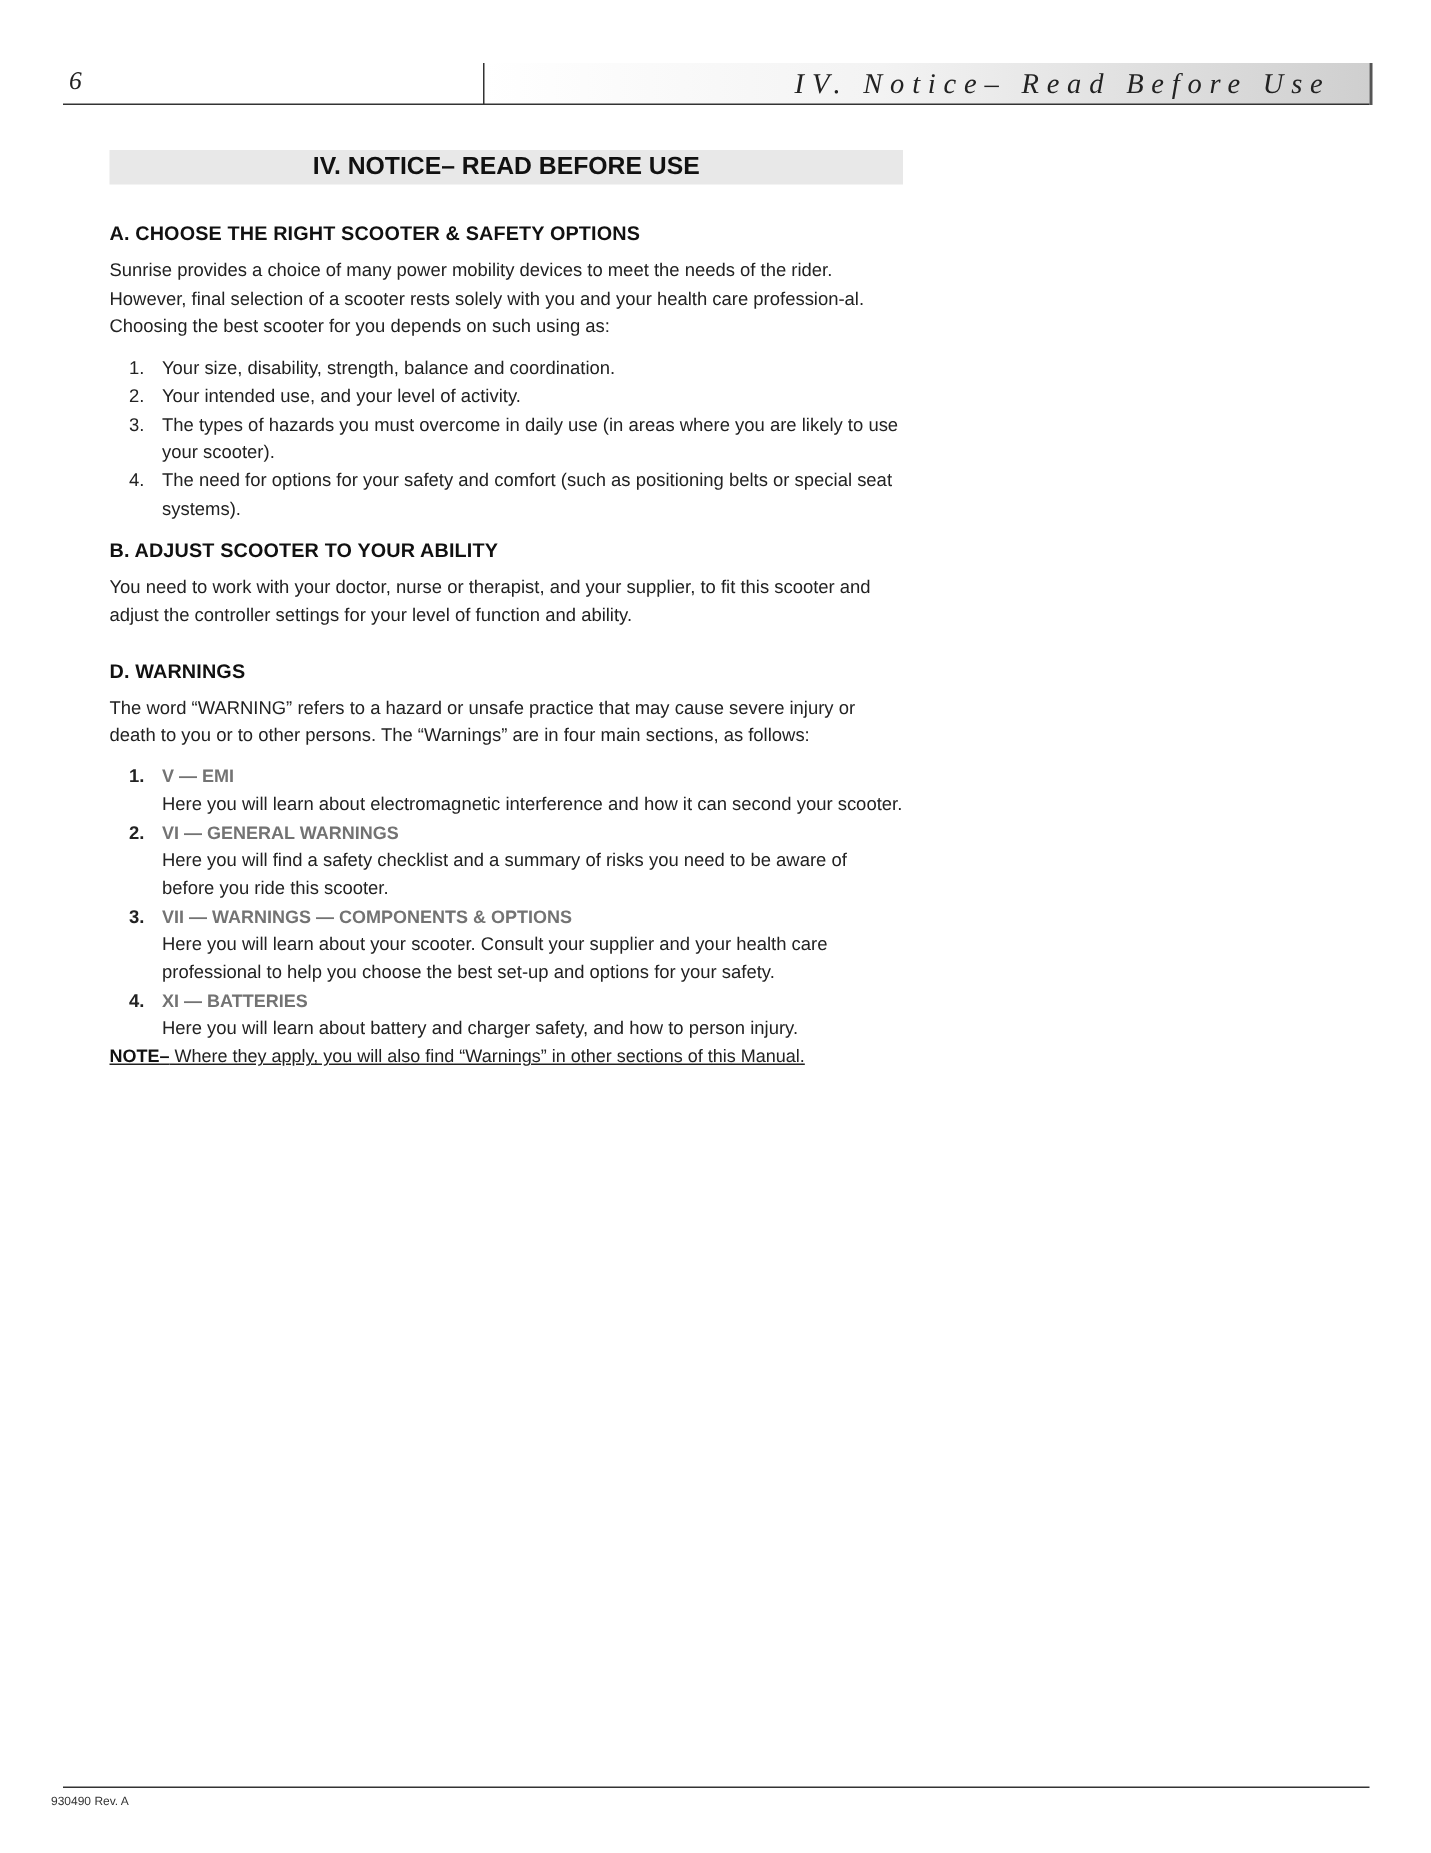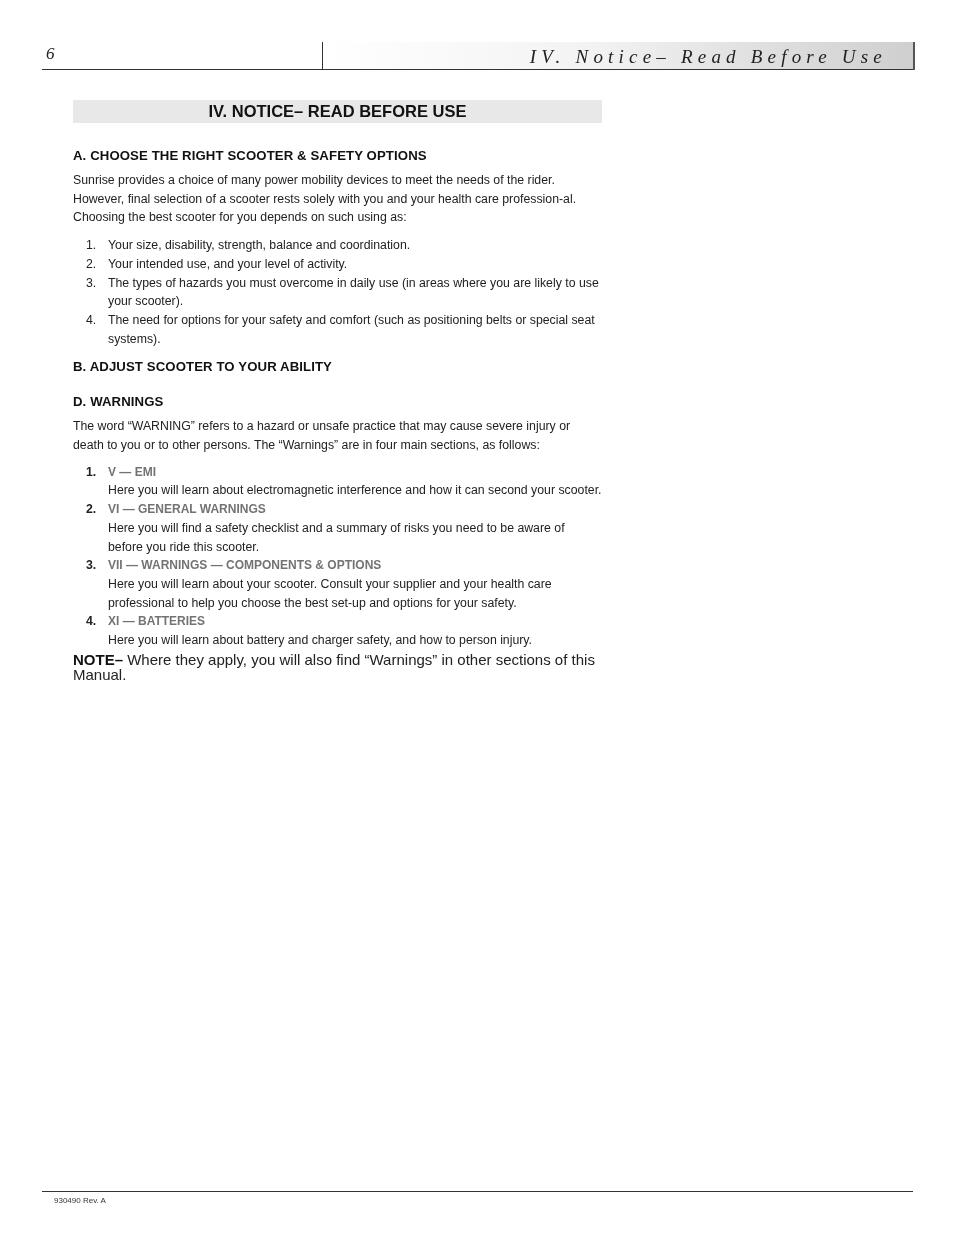--- a/index.html
+++ b/index.html
@@ -10,24 +10,24 @@
   .header-rule { position: absolute; left: 42px; top: 69px; width: 871px; height: 0; border-top: 1.5px solid #333; }
   .content { position: absolute; left: 73px; top: 100px; width: 529px; font-family: "DejaVu Sans", sans-serif; }
   .title-bar { background: #e8e8e8; height: 23px; text-align: center; font-family: "Liberation Sans", sans-serif; font-weight: bold; font-size: 16.5px; line-height: 22px; color: #111; }
   h2 { font-family: "Liberation Sans", sans-serif; font-weight: bold; font-size: 13.2px; margin: 0; color: #111; letter-spacing: 0.1px; }
   p { margin: 0; font-family: "Liberation Sans", sans-serif; font-size: 12.3px; line-height: 18.7px; color: #222; }
   .list { margin: 0; padding: 0; list-style: none; }
   .list li { position: relative; padding-left: 35px; font-family: "Liberation Sans", sans-serif; font-size: 12.3px; line-height: 18.7px; color: #222; }
   .list li .num { position: absolute; left: 13px; top: 0; }
   .wlist li .wtitle { font-weight: bold; font-size: 12px; color: #737373; }
   .wlist li .num { font-weight: bold; }
-  .note { font-family: "Liberation Sans", sans-serif; font-size: 15px; line-height: 15px; color: #222; }
+  .note { font-family: "Liberation Sans", sans-serif; font-size: 12px; line-height: 15px; color: #222; text-decoration: underline; }
   .note b { font-weight: bold; color: #111; }
   .footer-rule { position: absolute; left: 42px; top: 1191px; width: 871px; border-top: 1.5px solid #333; }
-  .footer-text { position: absolute; left: 54px; top: 1196px; font-family: "Liberation Sans", sans-serif; font-size: 8px; color: #333; }
+  .footer-text { position: absolute; left: 34px; top: 1196px; font-family: "Liberation Sans", sans-serif; font-size: 8px; color: #333; }
 </style>
 </head>
 <body>
 
 <div class="page-number">6</div>
 <div class="header-band">
   <div class="header-title">IV. Notice– Read Before Use</div>
 </div>
 <div class="header-rule"></div>
 
@@ -37,20 +37,21 @@
   <h2 style="margin-top:25px;">A.  CHOOSE THE RIGHT SCOOTER &amp; SAFETY OPTIONS</h2>
   <p style="margin-top:8px;">Sunrise provides a choice of many power mobility devices to meet the needs of the rider. However, final selection of a scooter rests solely with you and your health care profession-al. Choosing the best scooter for you depends on such using as:</p>
   <ul class="list" style="margin-top:9px;">
     <li><span class="num">1.</span><span>Your size, disability, strength, balance and coordination.</span></li>
     <li><span class="num">2.</span><span>Your intended use, and your level of activity.</span></li>
     <li><span class="num">3.</span><span>The types of hazards you must overcome in daily use (in areas where you are likely to use your scooter).</span></li>
     <li><span class="num">4.</span><span>The need for options for your safety and comfort (such as positioning belts or special seat systems).</span></li>
   </ul>
 
   <h2 style="margin-top:11px;">B.  ADJUST SCOOTER TO YOUR ABILITY</h2>
+  <p style="margin-top:8px;">You need to work with your doctor, nurse or therapist, and your supplier, to fit this scooter and adjust the controller settings for your level of function and ability.</p>
 
 
   <h2 style="margin-top:20px;">D.  WARNINGS</h2>
   <p style="margin-top:8px;">The word “WARNING” refers to a hazard or unsafe practice that may cause severe injury or death to you or to other persons. The “Warnings” are in four main sections, as follows:</p>
   <ul class="list wlist" style="margin-top:8px;">
     <li>
       <span class="num">1.</span>
       <div class="wtitle">V — EMI</div>
       <div>Here you will learn about electromagnetic interference and how it can second your scooter.</div>
     </li>

